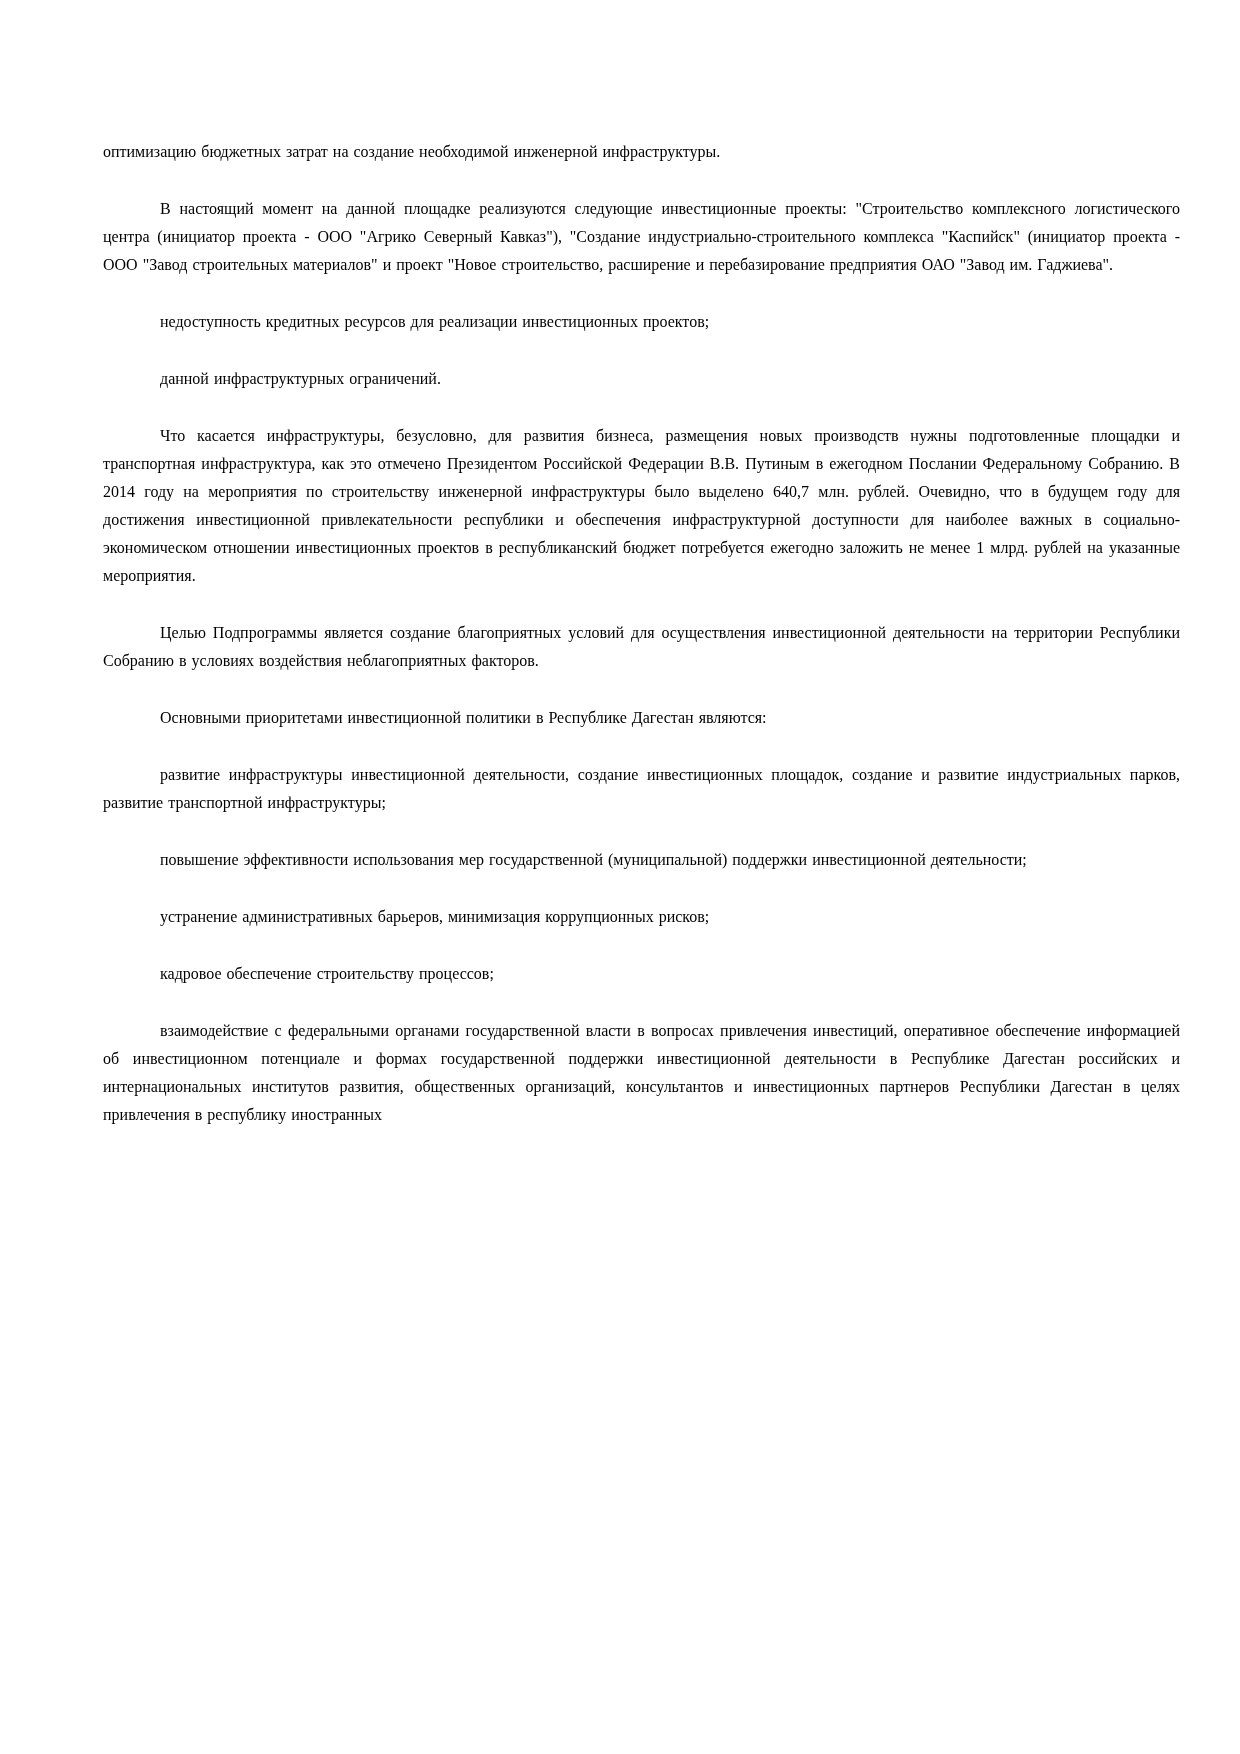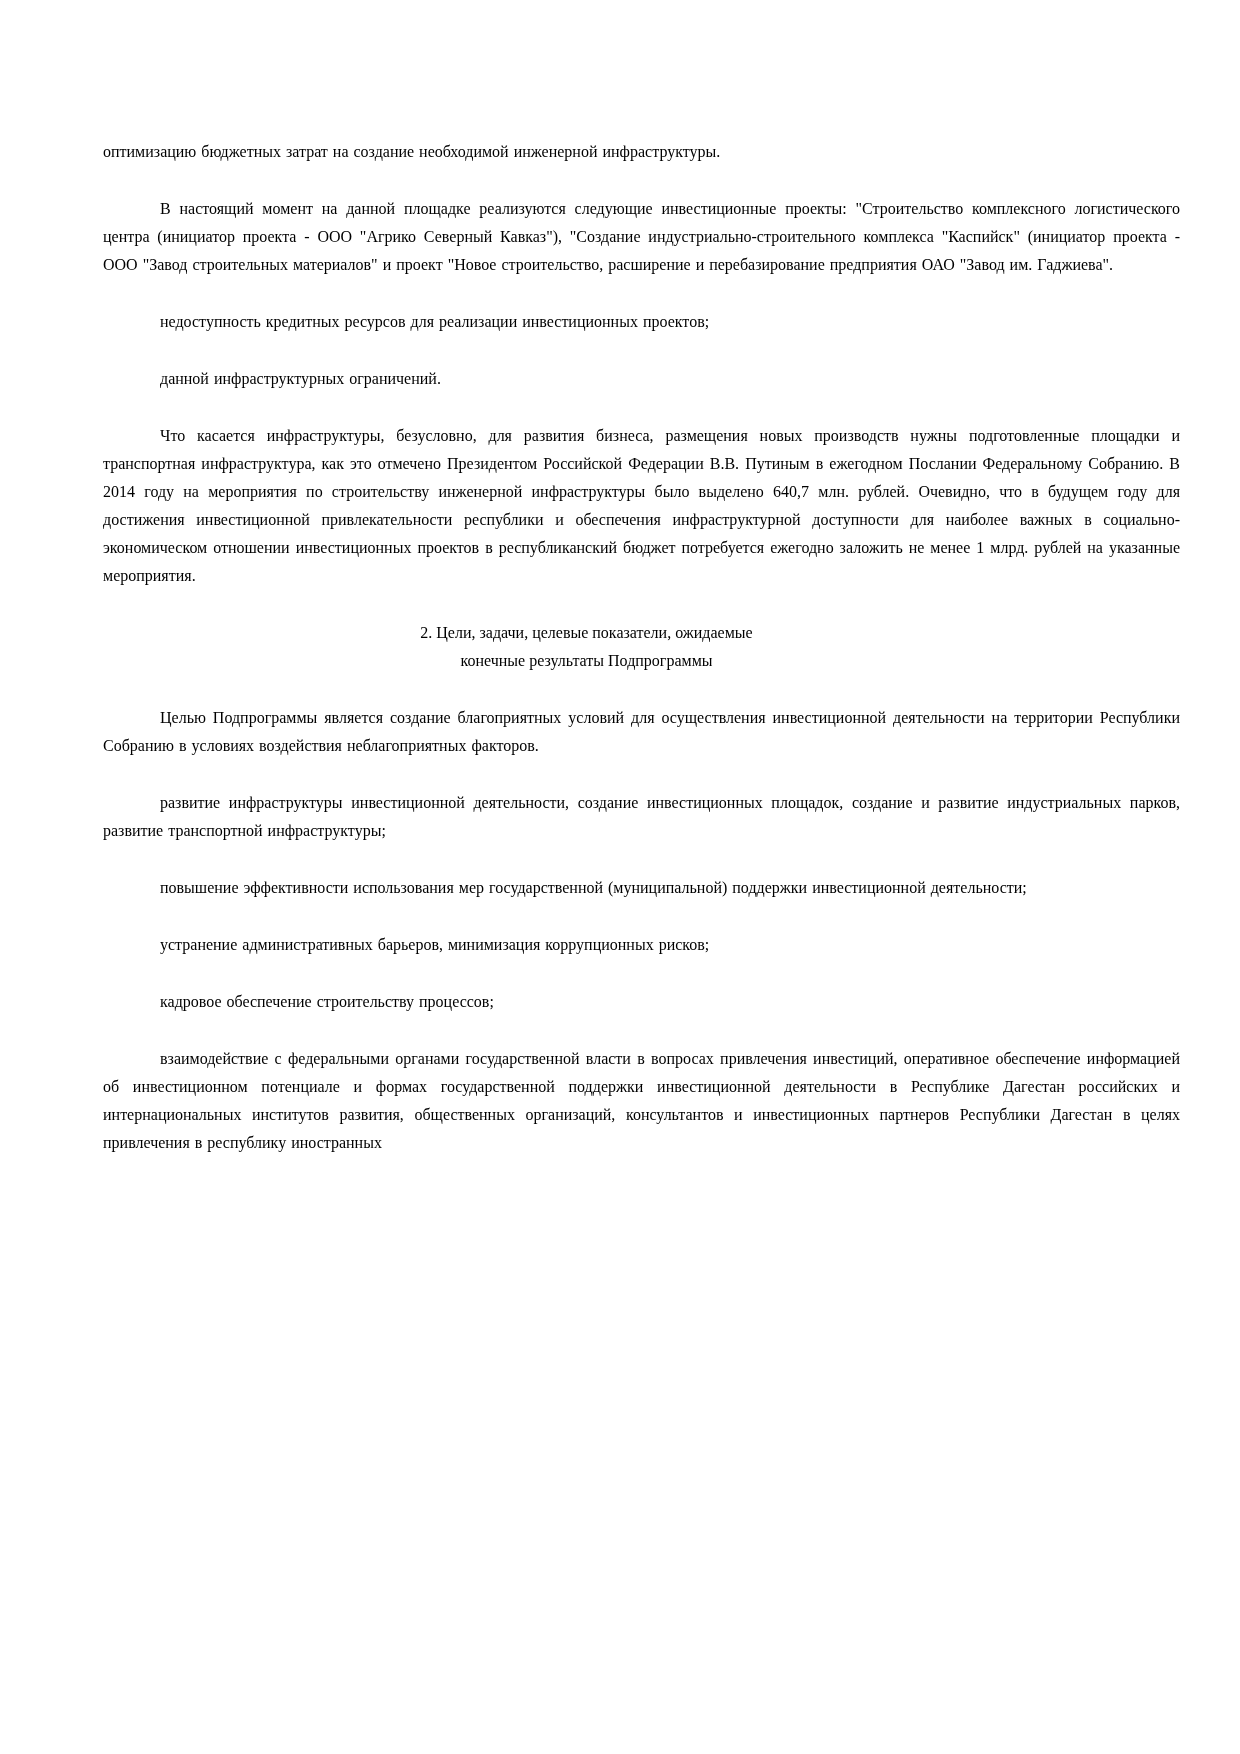--- a/index.html
+++ b/index.html
@@ -49,27 +49,24 @@
 
   <p class="para">В настоящий момент на данной площадке реализуются следующие инвестиционные проекты: "Строительство комплексного логистического центра (инициатор проекта - ООО "Агрико Северный Кавказ"), "Создание индустриально-строительного комплекса "Каспийск" (инициатор проекта - ООО "Завод строительных материалов" и проект "Новое строительство, расширение и перебазирование предприятия ОАО "Завод им. Гаджиева".</p>
 
 
   <p class="para">недоступность кредитных ресурсов для реализации инвестиционных проектов;</p>
 
   <p class="para">данной инфраструктурных ограничений.</p>
 
   <p class="para">Что касается инфраструктуры, безусловно, для развития бизнеса, размещения новых производств нужны подготовленные площадки и транспортная инфраструктура, как это отмечено Президентом Российской Федерации В.В. Путиным в ежегодном Послании Федеральному Собранию. В 2014 году на мероприятия по строительству инженерной инфраструктуры было выделено 640,7 млн. рублей. Очевидно, что в будущем году для достижения инвестиционной привлекательности республики и обеспечения инфраструктурной доступности для наиболее важных в социально-экономическом отношении инвестиционных проектов в республиканский бюджет потребуется ежегодно заложить не менее 1 млрд. рублей на указанные мероприятия.</p>
 
-  <div class="heading">
-    <div>2. Цели, задачи, целевые показатели, ожидаемые</div>
-    <div>конечные результаты Подпрограммы</div>
-  </div>
 
   <p class="para">Целью Подпрограммы является создание благоприятных условий для осуществления инвестиционной деятельности на территории Республики Собранию в условиях воздействия неблагоприятных факторов.</p>
 
+  <p class="para">Основными приоритетами инвестиционной политики в Республике Дагестан являются:</p>
 
   <p class="para">развитие инфраструктуры инвестиционной деятельности, создание инвестиционных площадок, создание и развитие индустриальных парков, развитие транспортной инфраструктуры;</p>
 
   <p class="para">повышение эффективности использования мер государственной (муниципальной) поддержки инвестиционной деятельности;</p>
 
   <p class="para">устранение административных барьеров, минимизация коррупционных рисков;</p>
 
   <p class="para">кадровое обеспечение строительству процессов;</p>
 
   <p class="para">взаимодействие с федеральными органами государственной власти в вопросах привлечения инвестиций, оперативное обеспечение информацией об инвестиционном потенциале и формах государственной поддержки инвестиционной деятельности в Республике Дагестан российских и интернациональных институтов развития, общественных организаций, консультантов и инвестиционных партнеров Республики Дагестан в целях привлечения в республику иностранных</p>

